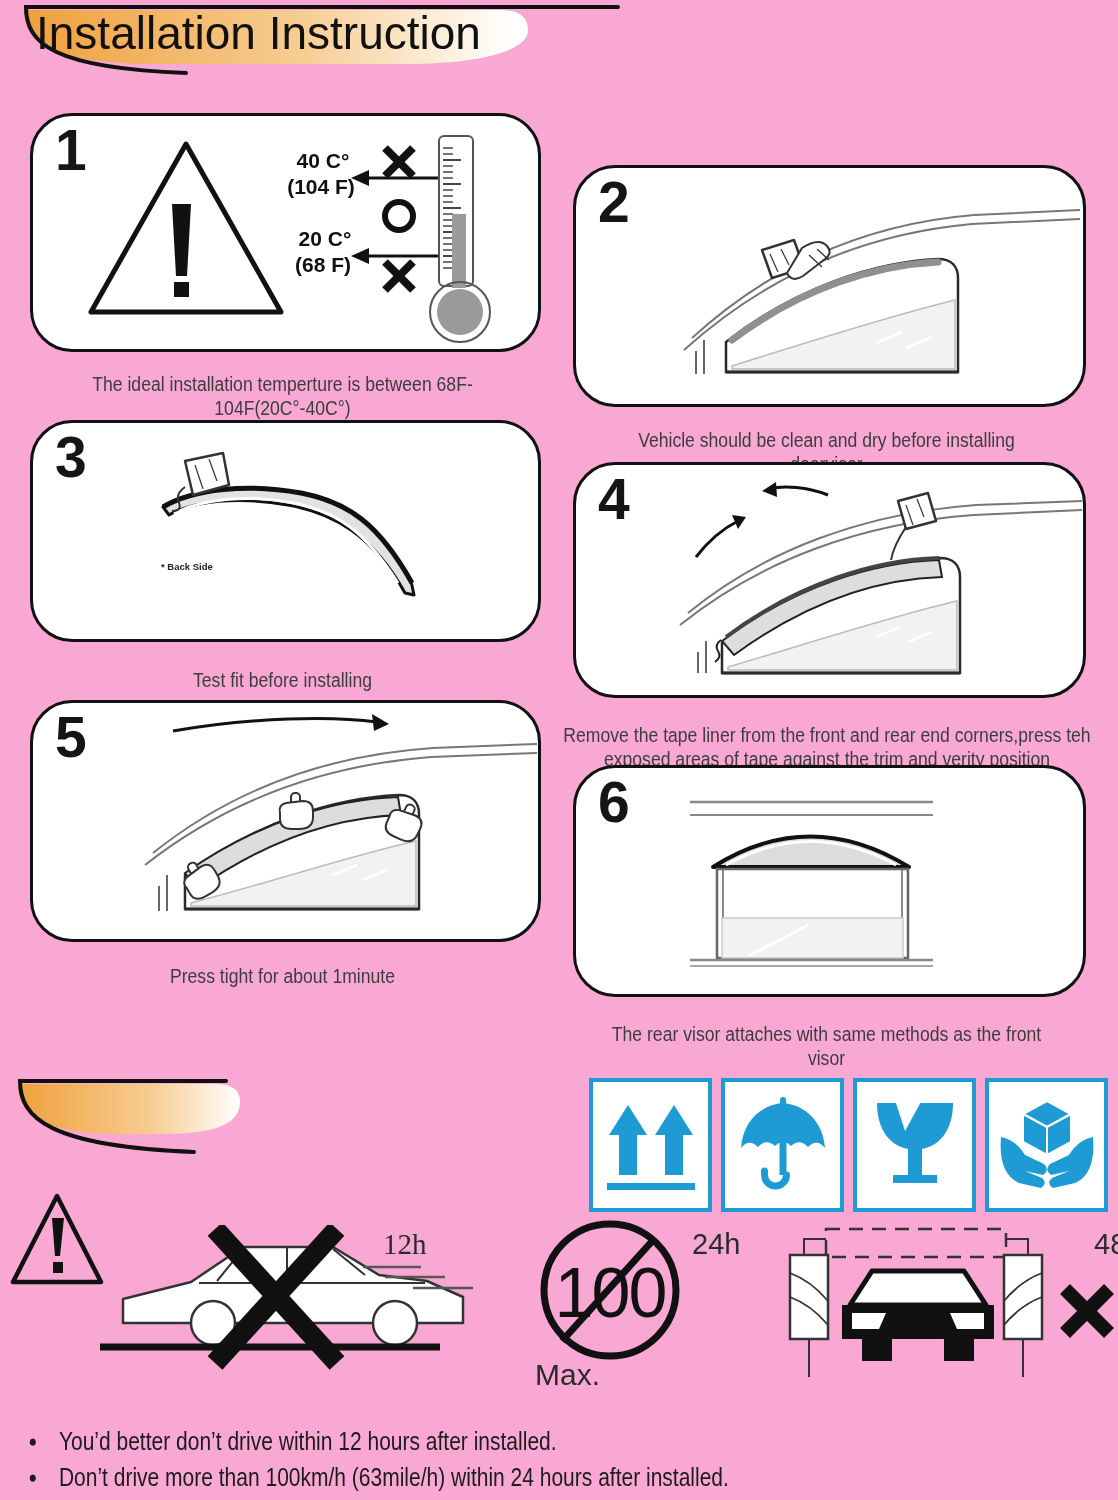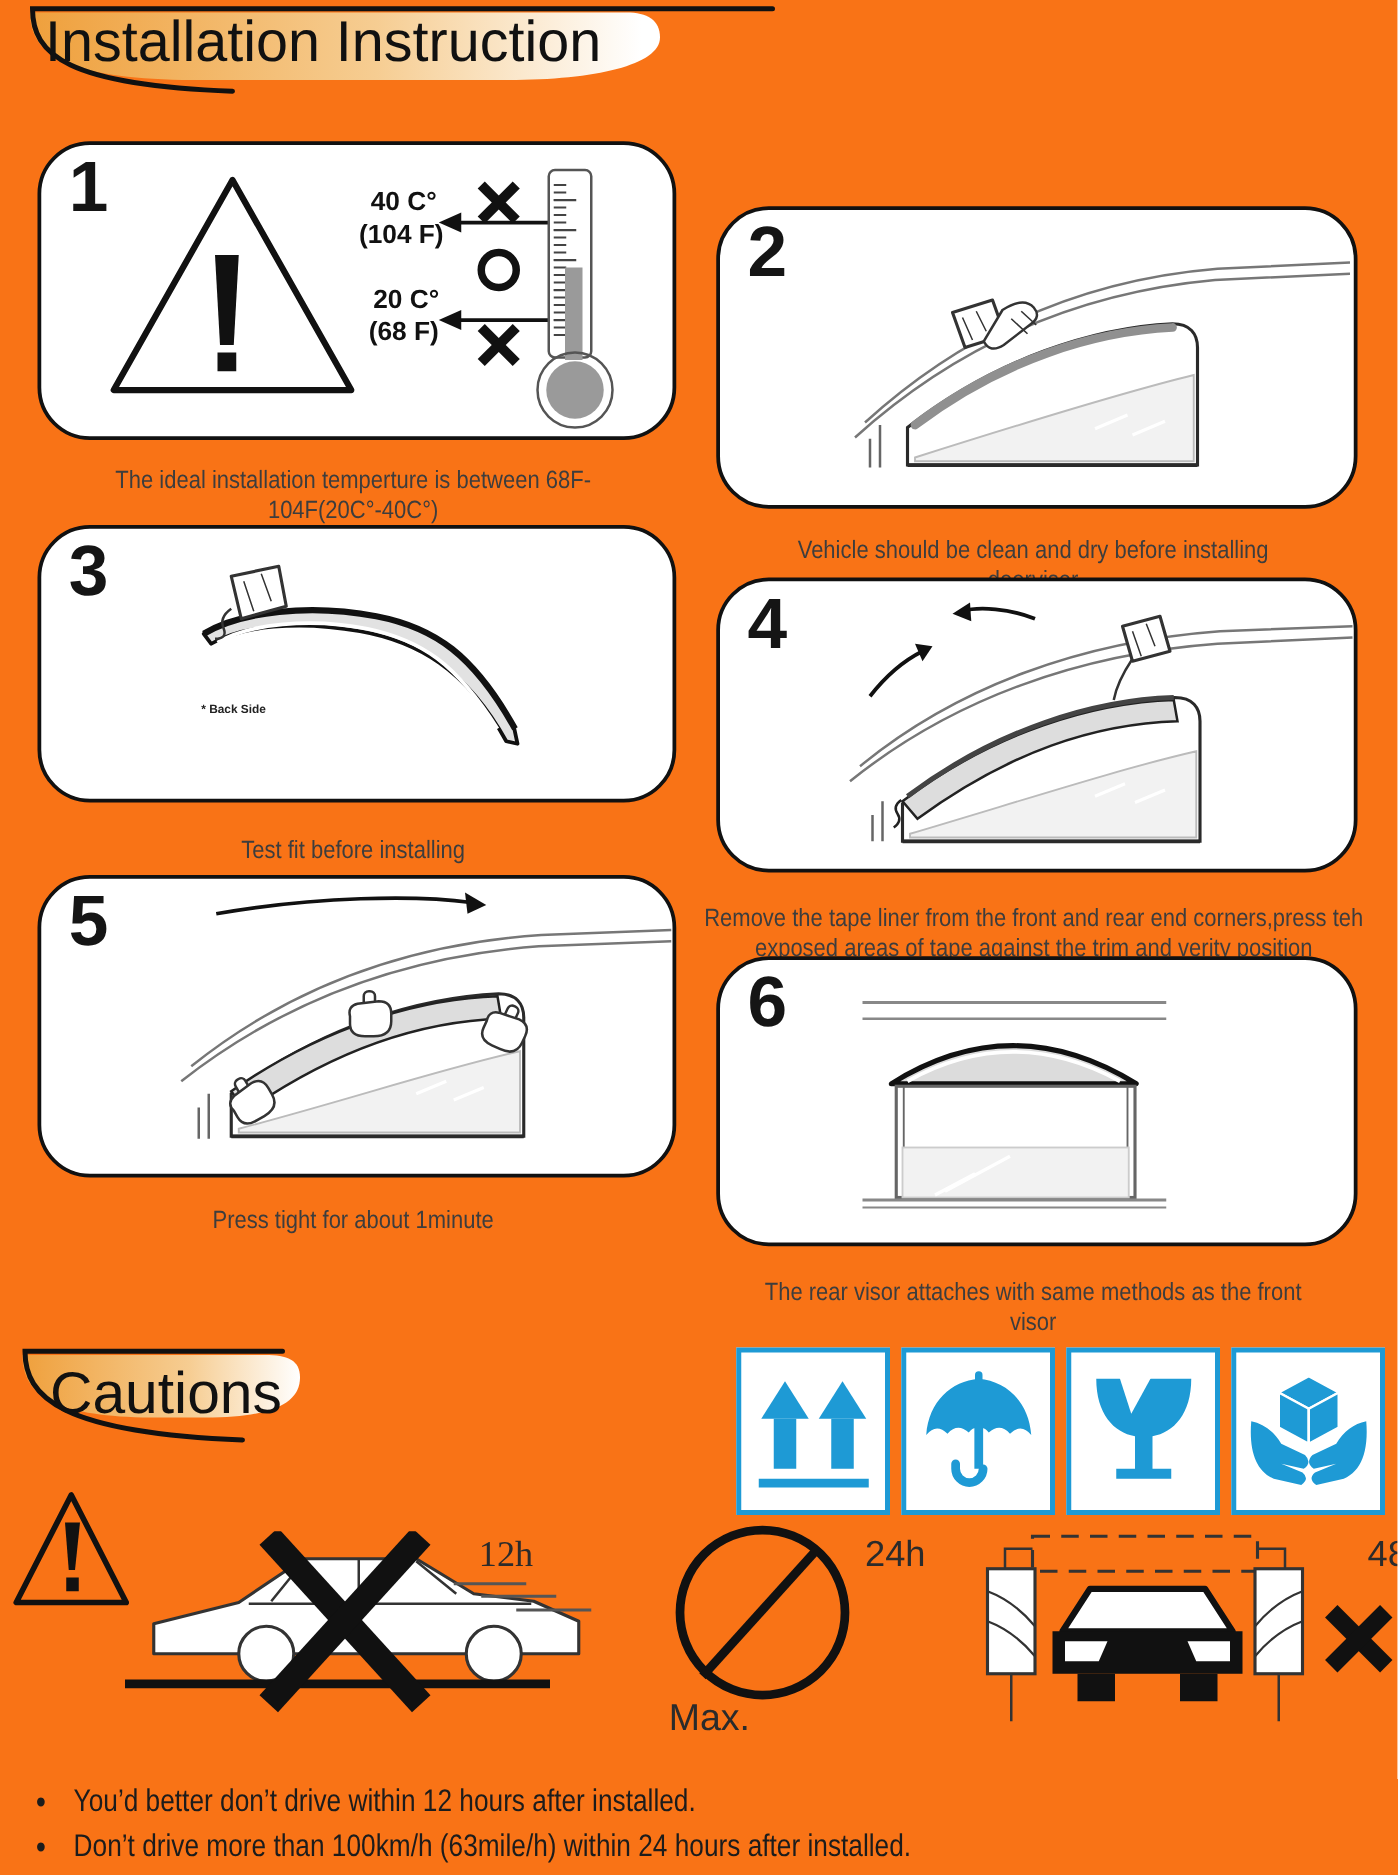--- a/index.html
+++ b/index.html
@@ -1,16 +1,16 @@
 <!DOCTYPE html>
 <html><head>
 <meta charset="utf-8">
 <style>
   html,body{margin:0;padding:0;background:#fff;}
-  .page{position:relative;width:1118px;height:1500px;background:#f97316;overflow:hidden;
+  .page{position:relative;width:1118px;height:1500px;background:#f9a8d4;overflow:hidden;
         font-family:"Liberation Sans","DejaVu Sans",sans-serif;color:#1a1a1a;}
   .abs{position:absolute;}
   
   .banner-title{left:6px;top:2px;width:620px;height:78px;}
   .banner-cautions{left:4px;top:1076px;width:260px;height:92px;}
   .banner h1,.banner h2{margin:0;position:absolute;font-weight:400;color:#111;white-space:nowrap;}
   .banner h1{left:30px;top:4px;font-size:46px;}
   .banner h2{left:36px;top:10px;font-size:47px;}
   
   .panel{position:absolute;border:3px solid #111;border-radius:42px;background:#fff;}
@@ -211,21 +211,20 @@
       <defs>
         <linearGradient id="og2" x1="0" y1="0" x2="1" y2="0">
           <stop offset="0" stop-color="#EFA03C"></stop>
             <stop offset="0.6" stop-color="#F6CD92"></stop>
             <stop offset="1" stop-color="#FFFFFF"></stop>
         </linearGradient>
       </defs>
       <path d="M14,8 C14,42 42,56 110,58 L160,58 C215,58 236,46 236,26 C236,12 226,8 208,8 Z" fill="url(#og2)"></path>
       <path d="M222,5 L16,5 C16,42 45,70 190,76" fill="none" stroke="#111" stroke-width="4" stroke-linecap="round"></path>
     </svg>
-    <h2>Cautions</h2>
   </div>
 
   <div class="pkg" style="left:589px;">
     <svg width="100" height="104" viewBox="0 0 100 104">
       <g fill="#1E9AD5">
         <rect x="6" y="90" width="88" height="7"></rect>
         <polygon points="8,42 46,42 27,12"></polygon>
           <rect x="18" y="42" width="18" height="40"></rect>
         <polygon points="54,42 92,42 73,12"></polygon>
           <rect x="64" y="42" width="18" height="40"></rect>
@@ -279,20 +278,21 @@
         <line x1="242" y1="4" x2="120" y2="138"></line>
     </g>
     <path d="M268,42 H326 M290,52 H350 M318,63 H378" stroke="#555" stroke-width="2.5"></path>
   </svg>
   <span class="hrs" style="left:383px;top:1228px;font-family:Liberation Serif, serif;">12h</span>
 
   <svg class="abs" style="left:535px;top:1215px;" width="150" height="150" viewBox="0 0 150 150">
     <circle cx="75" cy="75" r="66" fill="none" stroke="#111" stroke-width="7"></circle>
     <line x1="120" y1="23" x2="27" y2="126" stroke="#111" stroke-width="7"></line>
   </svg>
+  <div class="speedval">100</div>
   <span class="hrs" style="left:692px;top:1228px;">24h</span>
   <div class="maxlbl" style="left:535px;top:1358px;width:150px;text-align:left;">Max.</div>
 
   <svg class="abs" style="left:788px;top:1225px;" width="260" height="170" viewBox="0 0 260 170">
     <rect x="38" y="4" width="180" height="28" fill="none" stroke="#333" stroke-width="2.5" stroke-dasharray="14,9"></rect>
     <path d="M38,14 H16 V30 M218,14 H240 V30" fill="none" stroke="#333" stroke-width="2"></path>
     <g>
       <rect x="2" y="30" width="38" height="84" fill="#fff" stroke="#333" stroke-width="2.5"></rect>
       <path d="M2,48 C18,54 30,64 40,76 M2,72 C18,78 30,88 40,100" fill="none" stroke="#333" stroke-width="1.8"></path>
       <line x1="21" y1="114" x2="21" y2="152" stroke="#333" stroke-width="2"></line>

